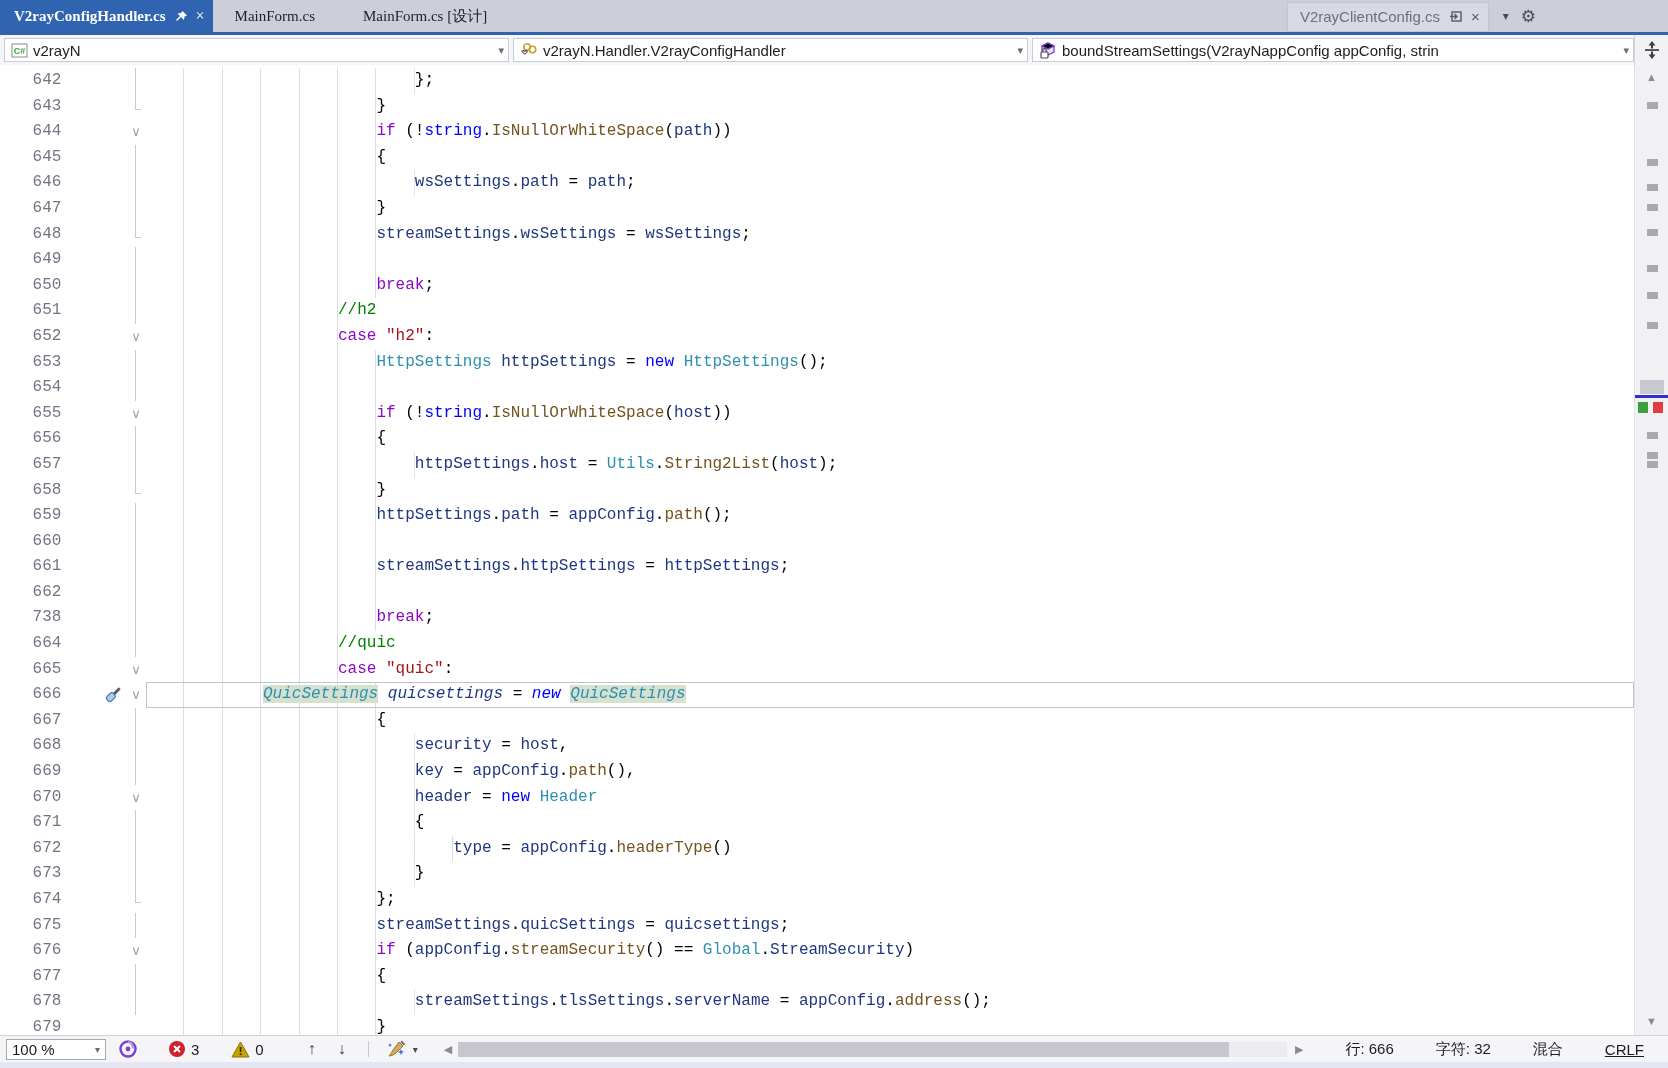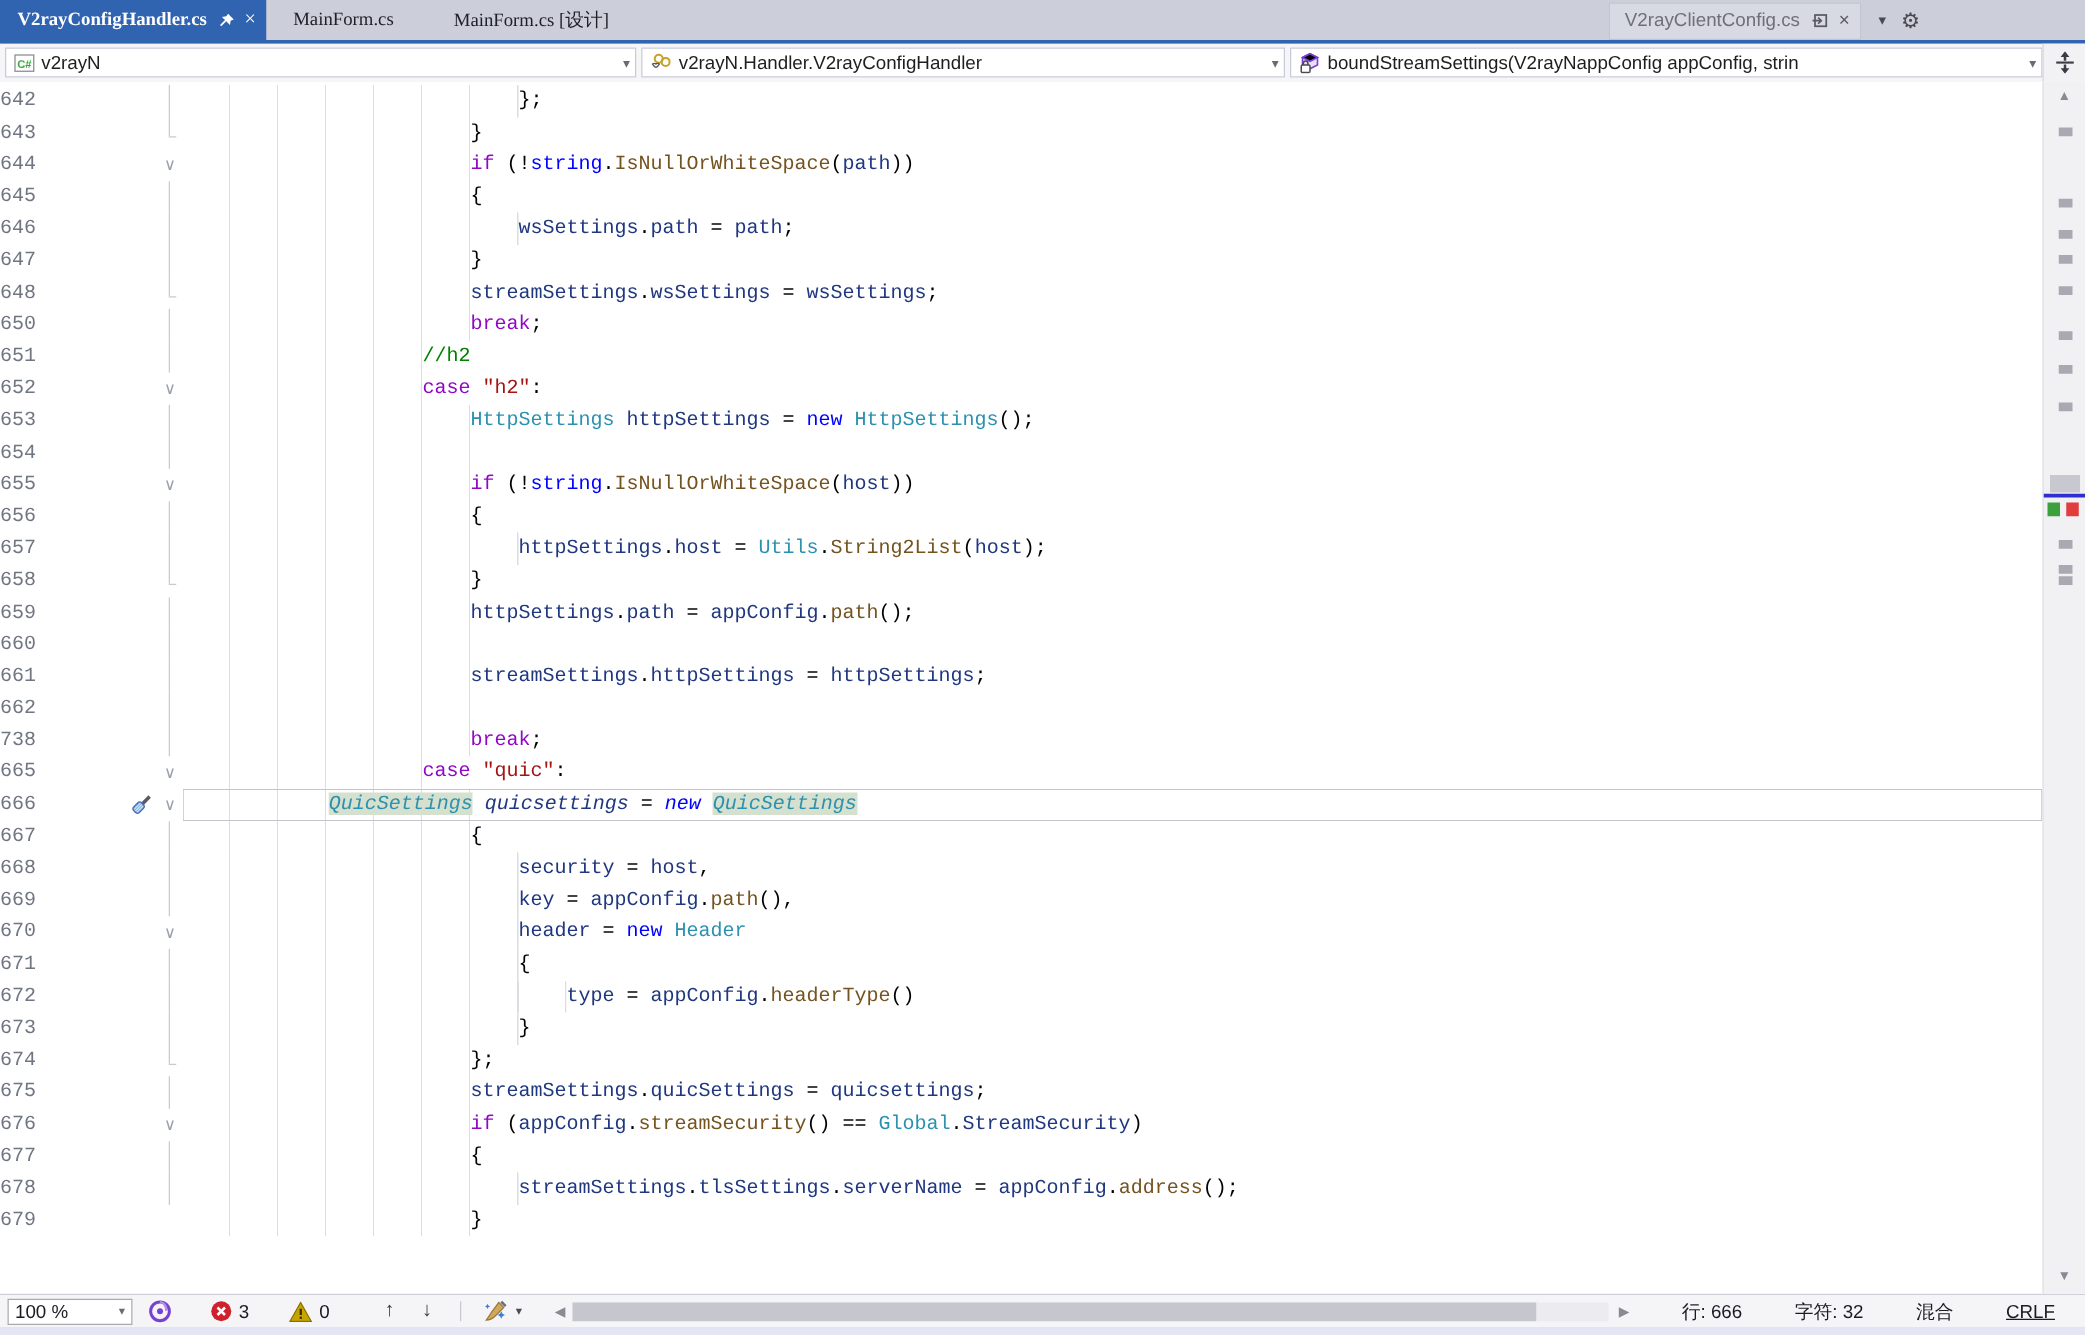--- a/index.html
+++ b/index.html
@@ -26,21 +26,21 @@
   .combo { background:#fff; border:1px solid #c9ccd8; display:flex; align-items:center; padding:0 4px 0 6px; font-size:15px; color:#1e1e1e; overflow:hidden; white-space:nowrap; }
   .combo .dd { margin-left:auto; color:#6b6b74; font-size:11px; padding-left:8px; }
   .combo .cicon { display:inline-flex; margin-right:5px; flex:none; }
   .combo1 { width:505px; } .combo2 { width:515px; } .combo3 { flex:1; }
   .splitbox { width:34px; background:#f2f2f5; border-left:1px solid #d5d5dc; display:flex; align-items:center; justify-content:center; }
 
   
   .editorwrap { flex:1; display:flex; background:#fff; overflow:hidden; position:relative; }
   .codepane { flex:1; overflow:hidden; padding-top:3px; }
   .row { display:flex; height:25.6px; white-space:pre; }
-  .num { width:100px; text-align:left; padding-right:6px; font:16px "Liberation Mono",monospace; color:#717683; line-height:25.6px; flex:none; }
+  .num { width:100px; text-align:center; padding-right:6px; font:16px "Liberation Mono",monospace; color:#717683; line-height:25.6px; flex:none; }
   .act { width:26px; flex:none; display:flex; align-items:center; justify-content:center; }
   .out { width:20px; flex:none; position:relative; text-align:center; color:#9aa0ab; font-size:13px; line-height:25.6px; }
   .out.oline::before { content:''; position:absolute; left:9px; top:0; bottom:0; border-left:1px solid #c9c9cf; }
   .out.ocorner::before { content:''; position:absolute; left:9px; top:0; height:60%; border-left:1px solid #c9c9cf; }
   .out.ocorner::after { content:''; position:absolute; left:9px; top:60%; width:6px; height:1px; background:#c9c9cf; }
   .code { flex:1; font:16px "Liberation Mono",monospace; line-height:25.6px; color:#000;
           background-image:repeating-linear-gradient(to right, transparent 0, transparent 37.4px, #dcdce2 37.4px, #dcdce2 38.4px);
           background-repeat:no-repeat; background-position:0 0; }
   .row.cur .code { box-shadow:inset 0 0 0 1px #c3c3ca; }
   .tok-p { color:#000000; } .tok-k { color:#0000ff; } .tok-c { color:#8f08c4; }
@@ -157,34 +157,36 @@
 
   <div class="editorwrap">
     <div class="codepane" id="codepane">
         <div class="row"><span class="num">642</span><span class="act"></span><span class="out oline"></span><span class="code" style="padding-left: 268.8px; background-size: 268.8px 100%;"><span class="tok-p">};</span></span></div>
         <div class="row"><span class="num">643</span><span class="act"></span><span class="out ocorner"></span><span class="code" style="padding-left: 230.4px; background-size: 230.4px 100%;"><span class="tok-p">}</span></span></div>
         <div class="row"><span class="num">644</span><span class="act"></span><span class="out">∨</span><span class="code" style="padding-left: 230.4px; background-size: 230.4px 100%;"><span class="tok-c">if</span><span class="tok-p"> (!</span><span class="tok-k">string</span><span class="tok-p">.</span><span class="tok-f">IsNullOrWhiteSpace</span><span class="tok-p">(</span><span class="tok-v">path</span><span class="tok-p">))</span></span></div>
         <div class="row"><span class="num">645</span><span class="act"></span><span class="out oline"></span><span class="code" style="padding-left: 230.4px; background-size: 230.4px 100%;"><span class="tok-p">{</span></span></div>
         <div class="row"><span class="num">646</span><span class="act"></span><span class="out oline"></span><span class="code" style="padding-left: 268.8px; background-size: 268.8px 100%;"><span class="tok-v">wsSettings</span><span class="tok-p">.</span><span class="tok-v">path</span><span class="tok-p"> = </span><span class="tok-v">path</span><span class="tok-p">;</span></span></div>
         <div class="row"><span class="num">647</span><span class="act"></span><span class="out oline"></span><span class="code" style="padding-left: 230.4px; background-size: 230.4px 100%;"><span class="tok-p">}</span></span></div>
         <div class="row"><span class="num">648</span><span class="act"></span><span class="out ocorner"></span><span class="code" style="padding-left: 230.4px; background-size: 230.4px 100%;"><span class="tok-v">streamSettings</span><span class="tok-p">.</span><span class="tok-v">wsSettings</span><span class="tok-p"> = </span><span class="tok-v">wsSettings</span><span class="tok-p">;</span></span></div>
+        <div class="row"><span class="num">649</span><span class="act"></span><span class="out oline"></span><span class="code" style="padding-left: 230.4px; background-size: 230.4px 100%;"></span></div>
         <div class="row"><span class="num">650</span><span class="act"></span><span class="out oline"></span><span class="code" style="padding-left: 230.4px; background-size: 230.4px 100%;"><span class="tok-c">break</span><span class="tok-p">;</span></span></div>
         <div class="row"><span class="num">651</span><span class="act"></span><span class="out oline"></span><span class="code" style="padding-left: 192px; background-size: 192px 100%;"><span class="tok-m">//h2</span></span></div>
         <div class="row"><span class="num">652</span><span class="act"></span><span class="out">∨</span><span class="code" style="padding-left: 192px; background-size: 192px 100%;"><span class="tok-c">case</span><span class="tok-p"> </span><span class="tok-s">"h2"</span><span class="tok-p">:</span></span></div>
         <div class="row"><span class="num">653</span><span class="act"></span><span class="out oline"></span><span class="code" style="padding-left: 230.4px; background-size: 230.4px 100%;"><span class="tok-t">HttpSettings</span><span class="tok-p"> </span><span class="tok-v">httpSettings</span><span class="tok-p"> = </span><span class="tok-k">new</span><span class="tok-p"> </span><span class="tok-t">HttpSettings</span><span class="tok-p">();</span></span></div>
         <div class="row"><span class="num">654</span><span class="act"></span><span class="out oline"></span><span class="code" style="padding-left: 230.4px; background-size: 230.4px 100%;"></span></div>
         <div class="row"><span class="num">655</span><span class="act"></span><span class="out">∨</span><span class="code" style="padding-left: 230.4px; background-size: 230.4px 100%;"><span class="tok-c">if</span><span class="tok-p"> (!</span><span class="tok-k">string</span><span class="tok-p">.</span><span class="tok-f">IsNullOrWhiteSpace</span><span class="tok-p">(</span><span class="tok-v">host</span><span class="tok-p">))</span></span></div>
         <div class="row"><span class="num">656</span><span class="act"></span><span class="out oline"></span><span class="code" style="padding-left: 230.4px; background-size: 230.4px 100%;"><span class="tok-p">{</span></span></div>
         <div class="row"><span class="num">657</span><span class="act"></span><span class="out oline"></span><span class="code" style="padding-left: 268.8px; background-size: 268.8px 100%;"><span class="tok-v">httpSettings</span><span class="tok-p">.</span><span class="tok-v">host</span><span class="tok-p"> = </span><span class="tok-t">Utils</span><span class="tok-p">.</span><span class="tok-f">String2List</span><span class="tok-p">(</span><span class="tok-v">host</span><span class="tok-p">);</span></span></div>
         <div class="row"><span class="num">658</span><span class="act"></span><span class="out ocorner"></span><span class="code" style="padding-left: 230.4px; background-size: 230.4px 100%;"><span class="tok-p">}</span></span></div>
         <div class="row"><span class="num">659</span><span class="act"></span><span class="out oline"></span><span class="code" style="padding-left: 230.4px; background-size: 230.4px 100%;"><span class="tok-v">httpSettings</span><span class="tok-p">.</span><span class="tok-v">path</span><span class="tok-p"> = </span><span class="tok-v">appConfig</span><span class="tok-p">.</span><span class="tok-f">path</span><span class="tok-p">();</span></span></div>
         <div class="row"><span class="num">660</span><span class="act"></span><span class="out oline"></span><span class="code" style="padding-left: 230.4px; background-size: 230.4px 100%;"></span></div>
         <div class="row"><span class="num">661</span><span class="act"></span><span class="out oline"></span><span class="code" style="padding-left: 230.4px; background-size: 230.4px 100%;"><span class="tok-v">streamSettings</span><span class="tok-p">.</span><span class="tok-v">httpSettings</span><span class="tok-p"> = </span><span class="tok-v">httpSettings</span><span class="tok-p">;</span></span></div>
         <div class="row"><span class="num">662</span><span class="act"></span><span class="out oline"></span><span class="code" style="padding-left: 230.4px; background-size: 230.4px 100%;"></span></div>
         <div class="row"><span class="num">738</span><span class="act"></span><span class="out oline"></span><span class="code" style="padding-left: 230.4px; background-size: 230.4px 100%;"><span class="tok-c">break</span><span class="tok-p">;</span></span></div>
+        <div class="row"><span class="num">664</span><span class="act"></span><span class="out oline"></span><span class="code" style="padding-left: 192px; background-size: 192px 100%;"><span class="tok-m">//quic</span></span></div>
         <div class="row"><span class="num">665</span><span class="act"></span><span class="out">∨</span><span class="code" style="padding-left: 192px; background-size: 192px 100%;"><span class="tok-c">case</span><span class="tok-p"> </span><span class="tok-s">"quic"</span><span class="tok-p">:</span></span></div>
         <div class="row cur"><span class="num">666</span><span class="act"><svg width="20" height="20" viewBox="0 0 20 20">
               <g transform="rotate(45 10 10)">
                 <rect x="8.6" y="0.5" width="2.8" height="8" fill="#5a5a64"></rect>
                 <rect x="6.8" y="8.5" width="6.4" height="9" rx="2.4" fill="#79a7e0" stroke="#3f6fb4"></rect>
                 <path d="M8.4 9.5 v7 M10 9.5 v7 M11.6 9.5 v7" stroke="#cfe0f4" stroke-width="1"></path>
               </g>
             </svg></span><span class="out">∨</span><span class="code" style="padding-left: 117px; background-size: 230.4px 100%; font-style: italic;"><span class="tok-h">QuicSettings</span><span class="tok-p"> </span><span class="tok-v">quicsettings</span><span class="tok-p"> = </span><span class="tok-k">new</span><span class="tok-p"> </span><span class="tok-h">QuicSettings</span></span></div>
         <div class="row"><span class="num">667</span><span class="act"></span><span class="out oline"></span><span class="code" style="padding-left: 230.4px; background-size: 230.4px 100%;"><span class="tok-p">{</span></span></div>
         <div class="row"><span class="num">668</span><span class="act"></span><span class="out oline"></span><span class="code" style="padding-left: 268.8px; background-size: 268.8px 100%;"><span class="tok-v">security</span><span class="tok-p"> = </span><span class="tok-v">host</span><span class="tok-p">,</span></span></div>

